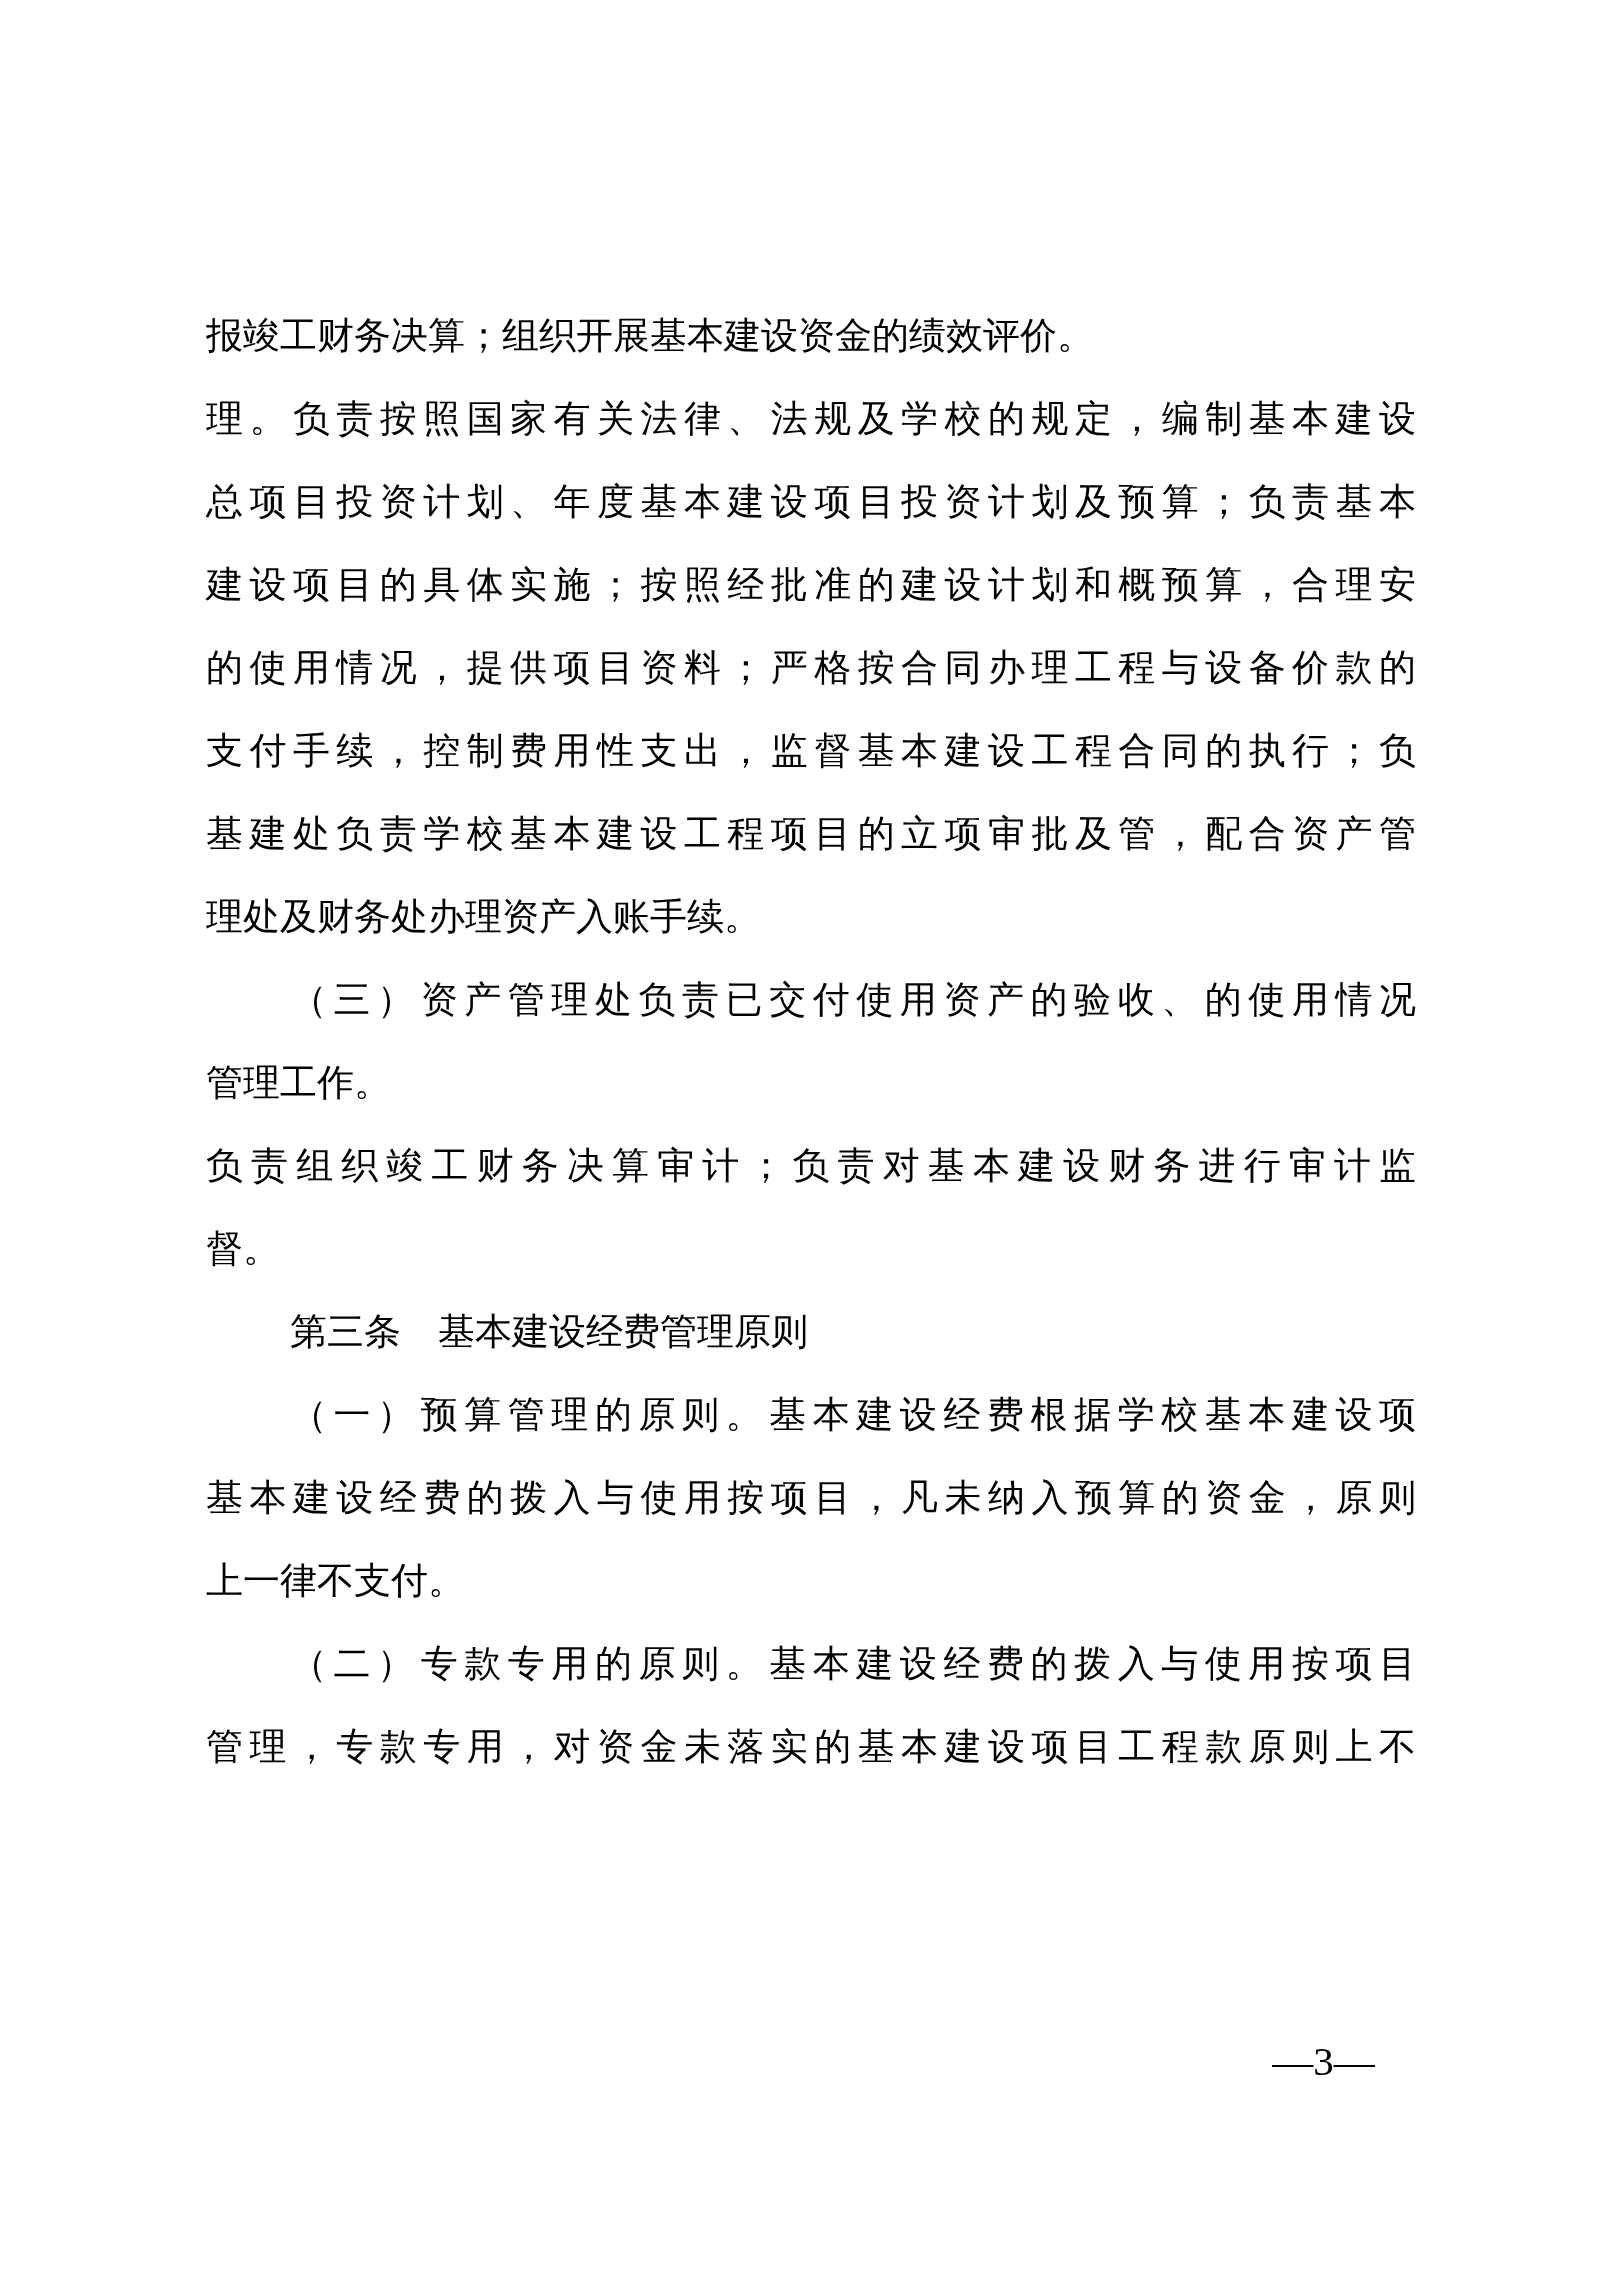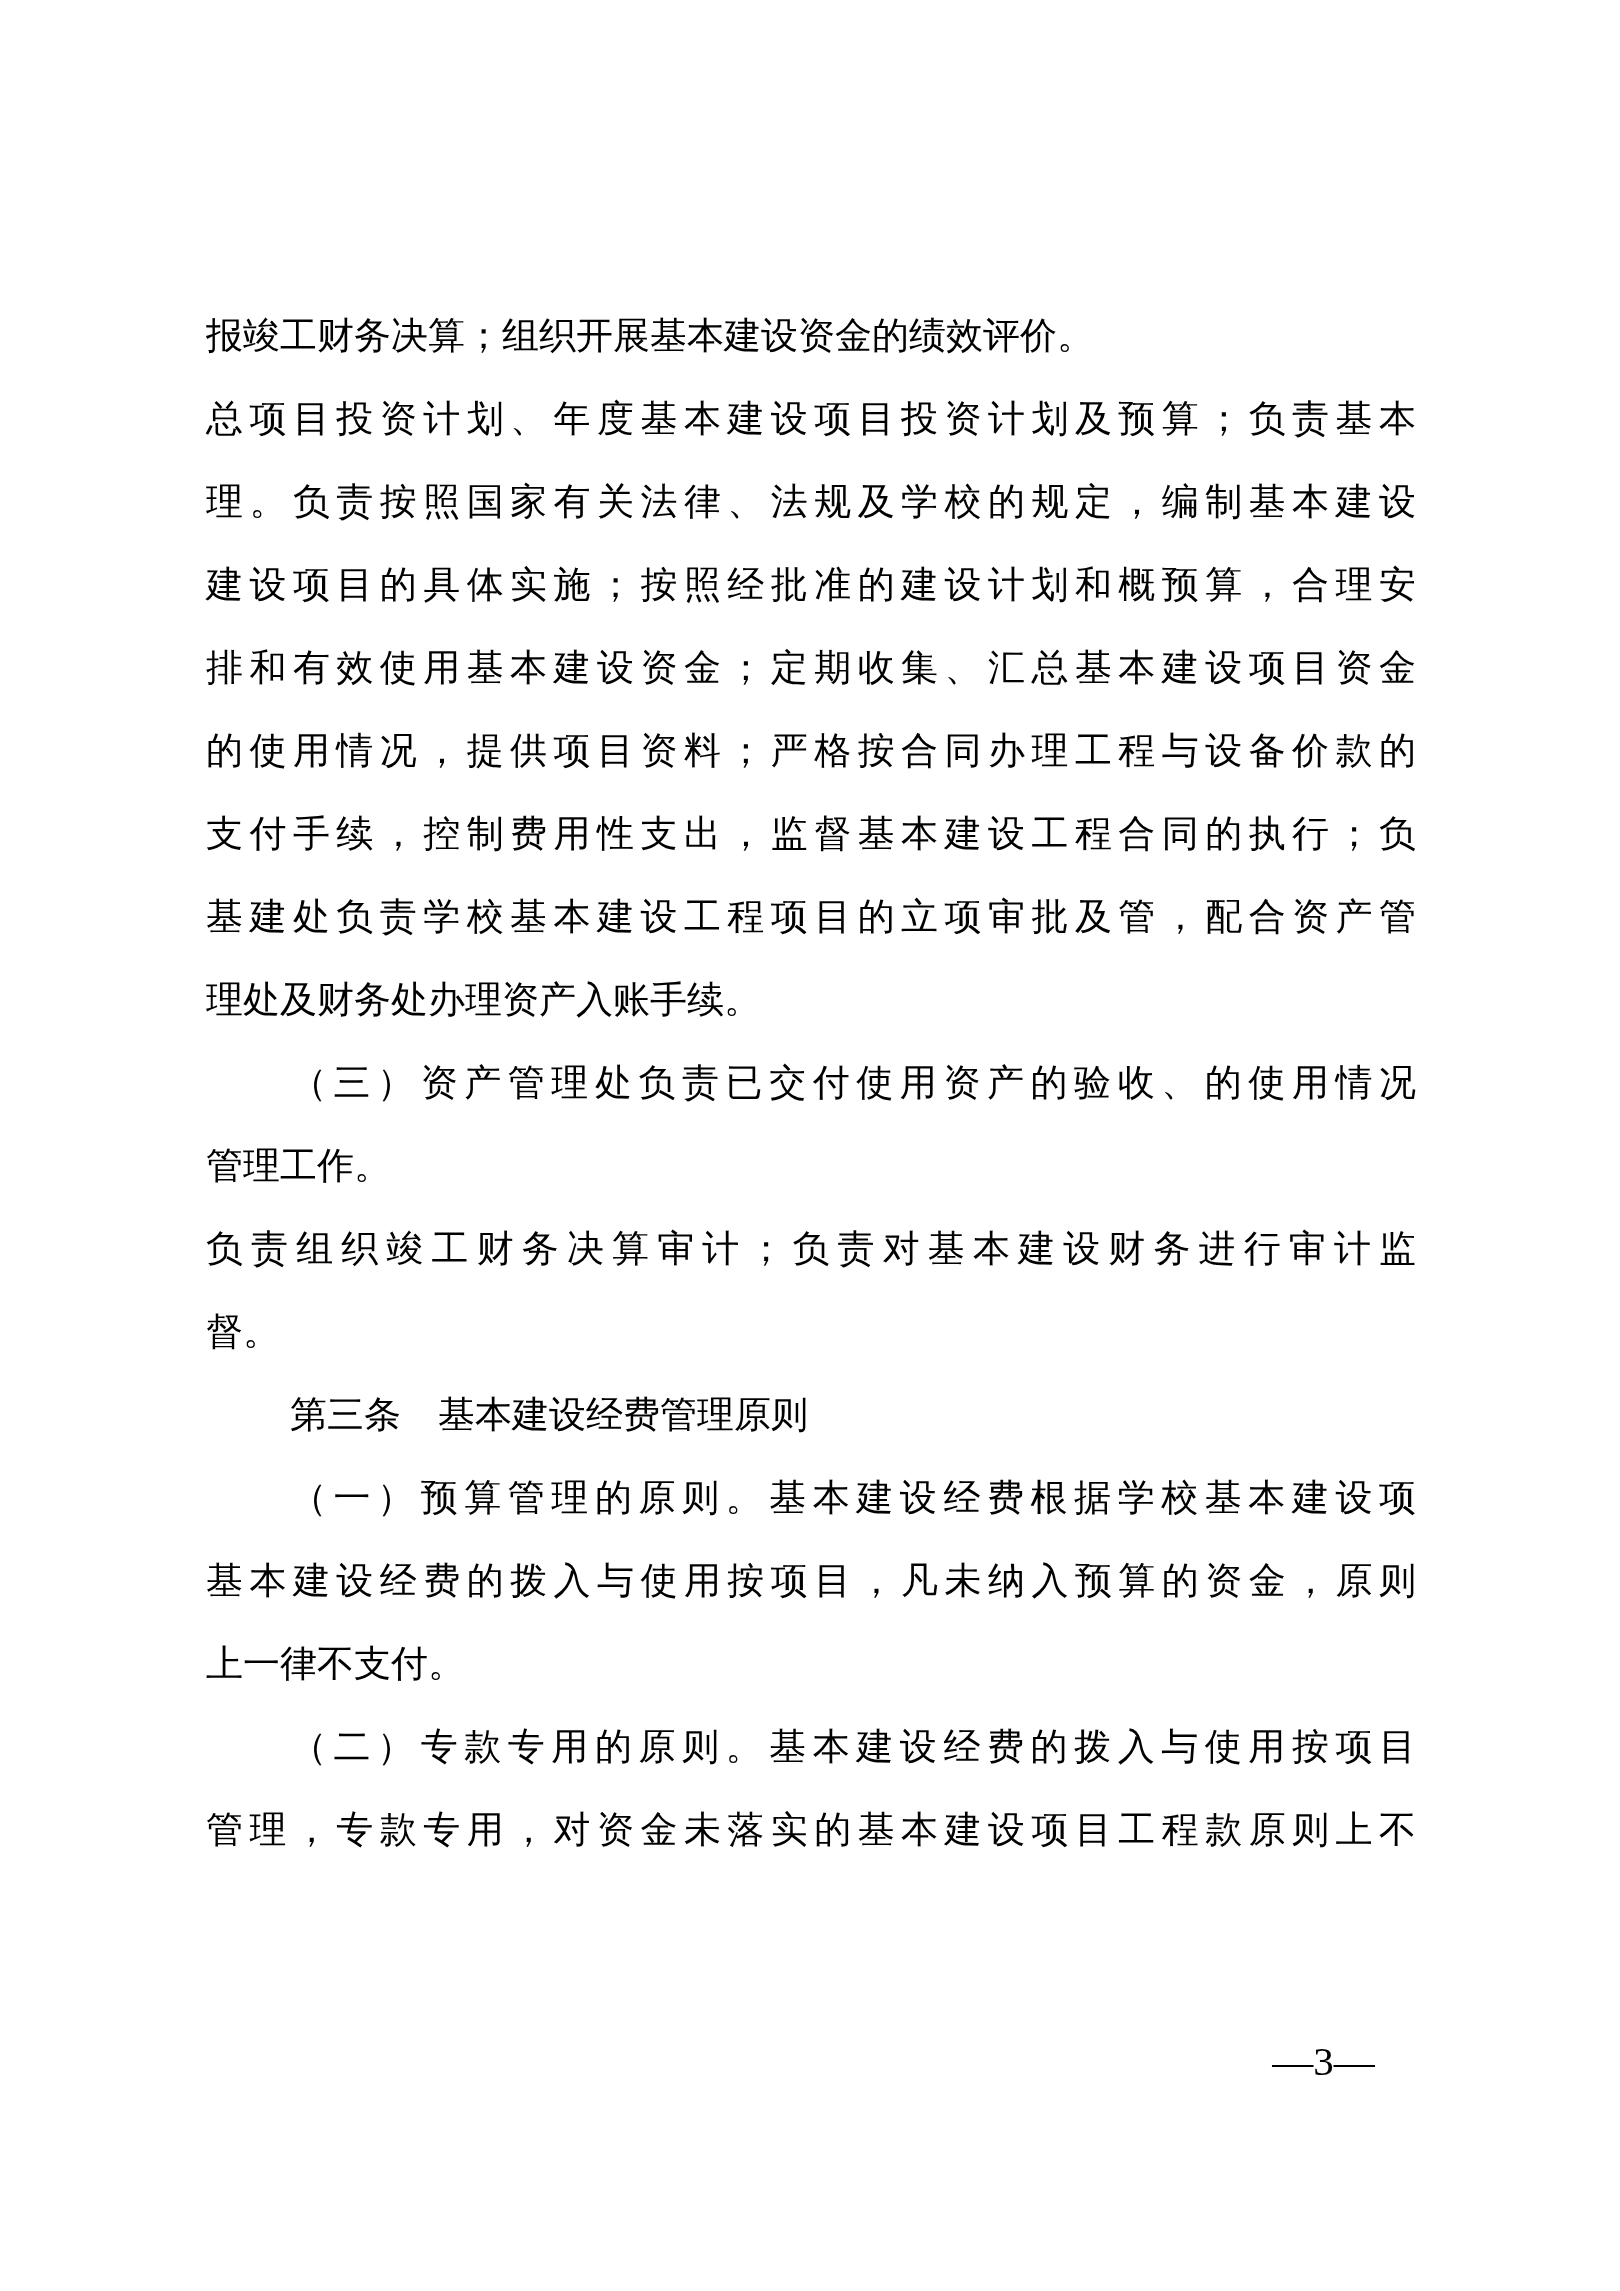--- a/index.html
+++ b/index.html
@@ -56,24 +56,23 @@
     color: #000000;
     font-family: "Liberation Serif", serif;
   }
 </style>
 </head>
 <body>
 
 <div class="page">
   <div class="doc-body">
       <div class="line">报竣工财务决算；组织开展基本建设资金的绩效评价。</div>
+      <div class="line justify">理。负责按照国家有关法律、法规及学校的规定，编制基本建设</div>
       <div class="line justify">总项目投资计划、年度基本建设项目投资计划及预算；负责基本</div>
-      <div class="line justify">理。负责按照国家有关法律、法规及学校的规定，编制基本建设</div>
       <div class="line justify">建设项目的具体实施；按照经批准的建设计划和概预算，合理安</div>
-      <div class="line justify">排和有效使用基本建设资金；定期收集、汇总基本建设项目资金</div>
       <div class="line justify">的使用情况，提供项目资料；严格按合同办理工程与设备价款的</div>
       <div class="line justify">支付手续，控制费用性支出，监督基本建设工程合同的执行；负</div>
       <div class="line justify">基建处负责学校基本建设工程项目的立项审批及管，配合资产管</div>
       <div class="line">理处及财务处办理资产入账手续。</div>
       <div class="line indent justify">（三）资产管理处负责已交付使用资产的验收、的使用情况</div>
       <div class="line">管理工作。</div>
       <div class="line justify">负责组织竣工财务决算审计；负责对基本建设财务进行审计监</div>
       <div class="line">督。</div>
       <div class="line indent"><span class="bold">第三条</span><span>　基本建设经费管理原则</span></div>
       <div class="line indent justify">（一）预算管理的原则。基本建设经费根据学校基本建设项</div>

